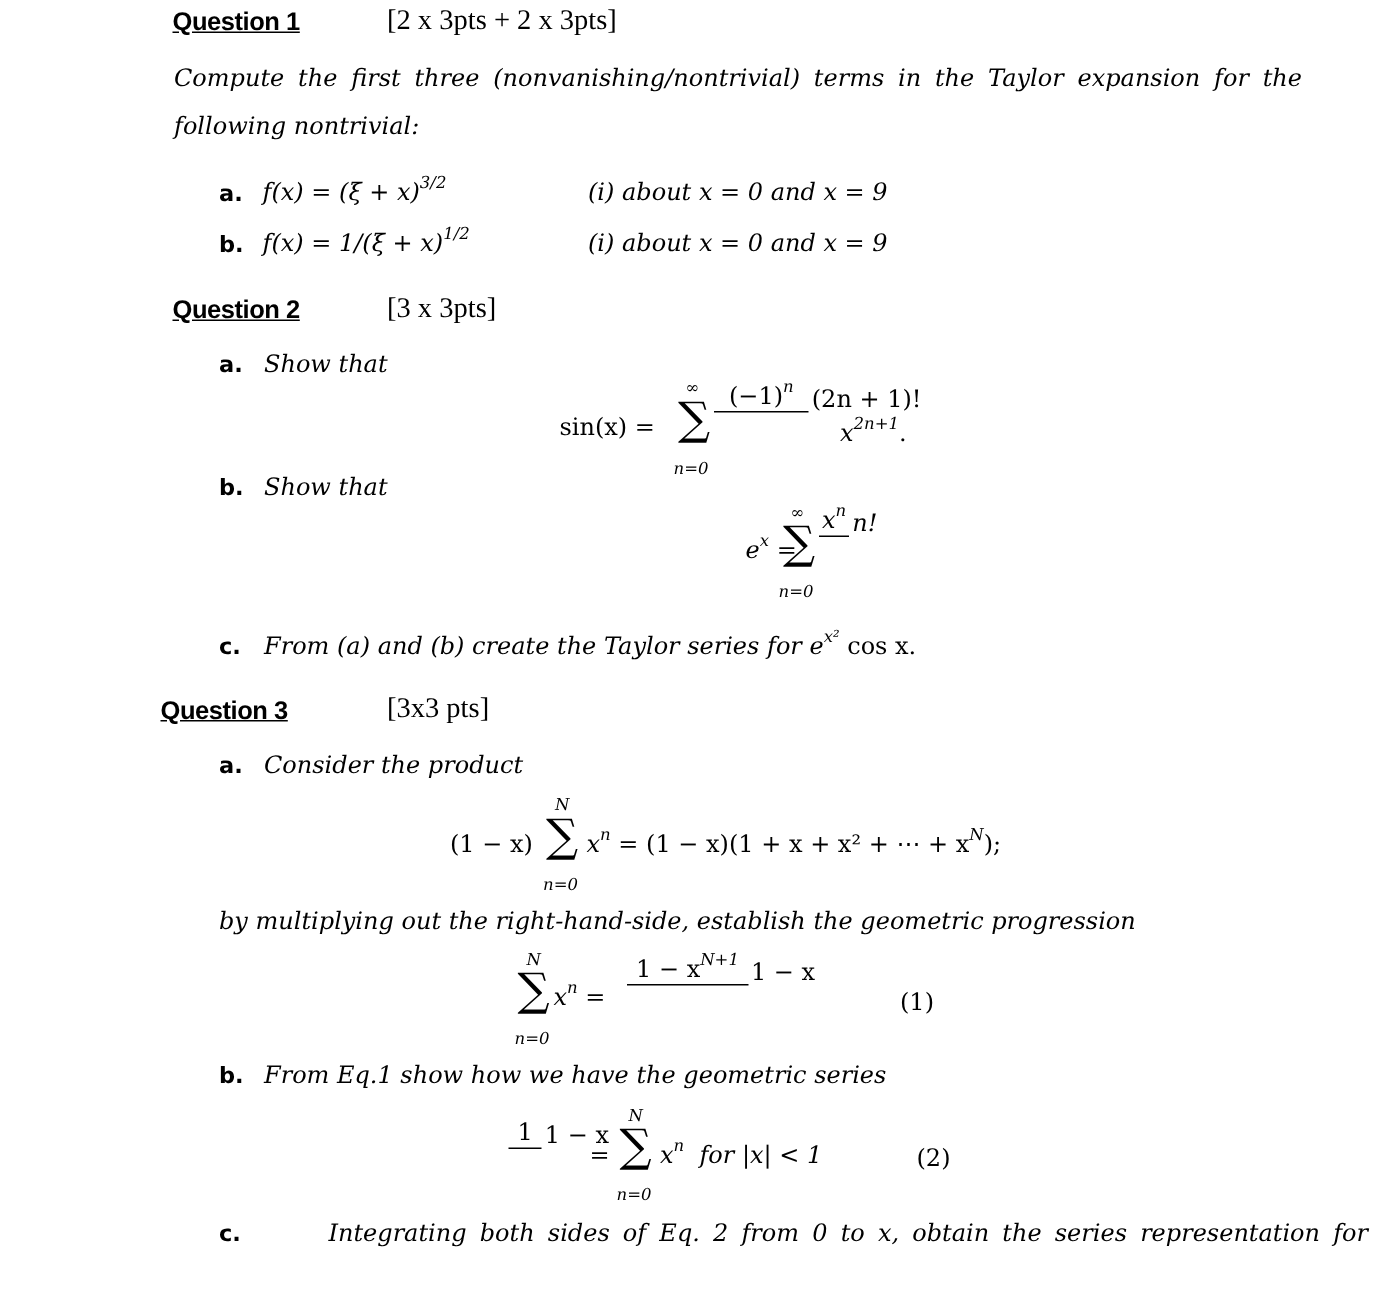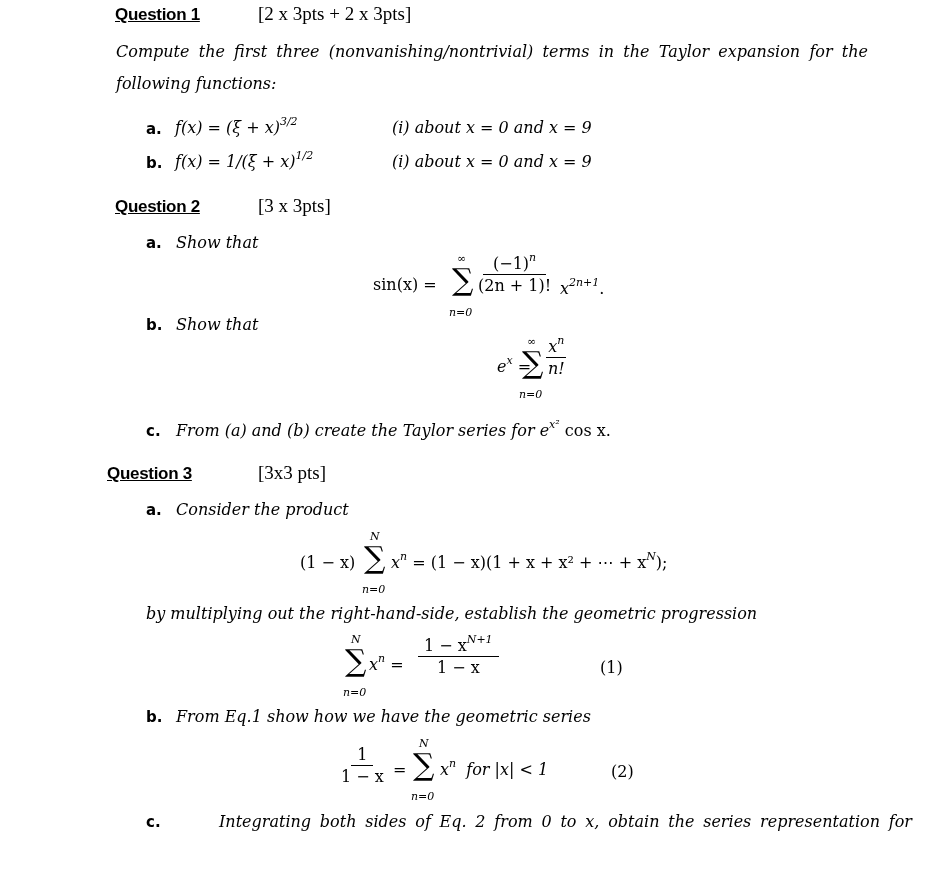--- a/index.html
+++ b/index.html
@@ -7,33 +7,33 @@
   .abs { position:absolute; white-space:nowrap; }
   .qhead { font-family:"Liberation Sans", sans-serif; font-weight:bold; font-size:17px; text-decoration:underline; letter-spacing:-0.3px; }
   .pts { font-family:"Liberation Serif", serif; font-size:19px; }
   .it { font-family:"DejaVu Serif", serif; font-style:italic; font-size:16px; }
   .lbl { font-family:"DejaVu Sans", sans-serif; font-weight:bold; font-size:15px; }
   .math { font-family:"DejaVu Serif", serif; font-size:16px; }
   .mi { font-style:italic; }
   sup { font-size:11px; vertical-align:8px; line-height:0; }
   .sig { font-family:"DejaVu Serif", serif; font-size:30px; line-height:1; }
   .lim { font-family:"DejaVu Serif", serif; font-size:11px; font-style:italic; }
-  .frac { display:inline-flex; flex-direction:column; align-items:center; vertical-align:middle; }
+  .frac { display:inline-flex; flex-direction:row; align-items:center; vertical-align:middle; }
   .frac .num { padding:0 2px 1px; border-bottom:1px solid #000; }
   .frac .den { padding:1px 2px 0;text-align:center; }
   .justify { font-family:"DejaVu Serif", serif; font-style:italic; font-size:16px; width:752px; text-align:justify; text-align-last:justify; white-space:normal; }
 </style>
 </head>
 <body>
 
 <div class="abs qhead" style="left:115px; top:5px;">Question 1</div>
 <div class="abs pts" style="left:258px; top:3px;">[2 x 3pts + 2 x 3pts]</div>
 
 <div class="abs justify" style="left:116px; top:42px;">Compute the first three (nonvanishing/nontrivial) terms in the Taylor expansion for the</div>
-<div class="abs it" style="left:116px; top:74px;">following functions:</div>
+<div class="abs it" style="left:116px; top:74px;">following nontrivial:</div>
 
 <div class="abs lbl" style="left:146px; top:120px;">a.</div>
 <div class="abs math mi" style="left:175px; top:118px;"><span>f(x) = (ξ + x)</span><sup>3/2</sup></div>
 <div class="abs math mi" style="left:392px; top:118px;">(i) about x = 0  and  x = 9</div>
 
 <div class="abs lbl" style="left:146px; top:154px;">b.</div>
 <div class="abs math mi" style="left:175px; top:152px;"><span>f(x) = 1/(ξ + x)</span><sup>1/2</sup></div>
 <div class="abs math mi" style="left:392px; top:152px;">(i) about x = 0  and  x = 9</div>
 
 <div class="abs qhead" style="left:115px; top:197px;">Question 2</div>

